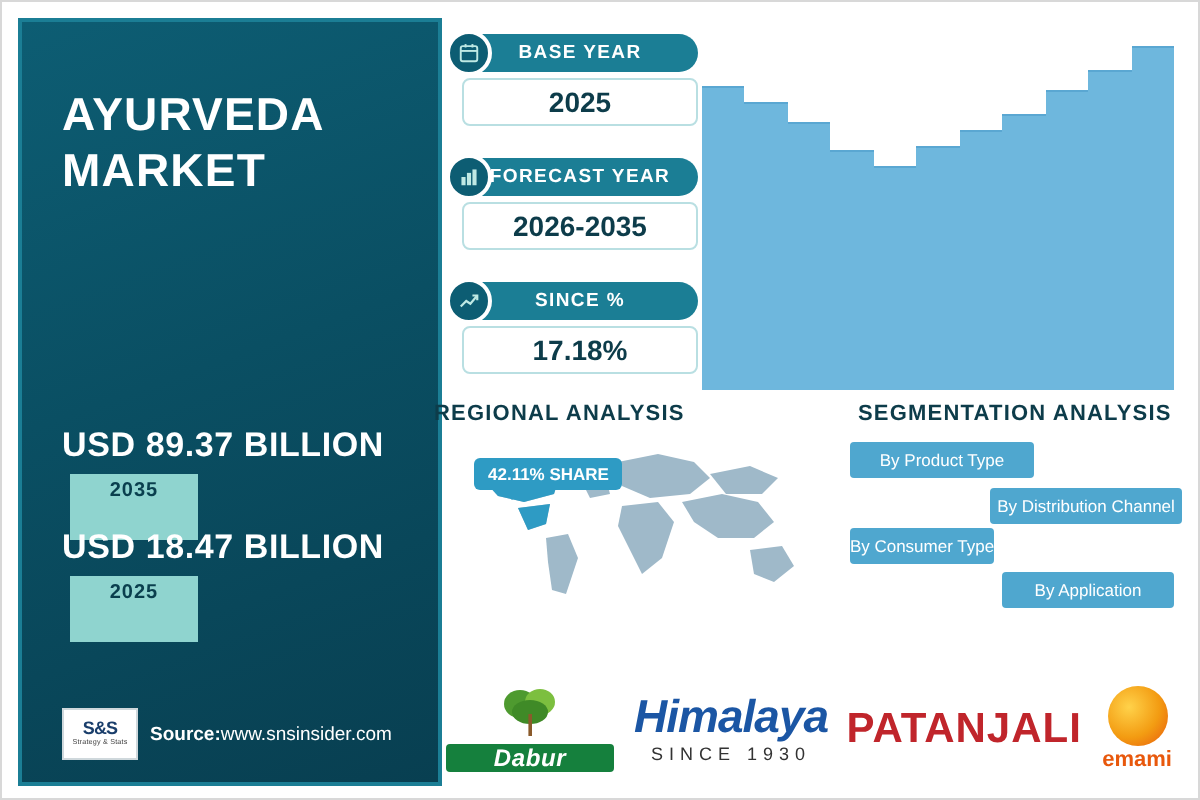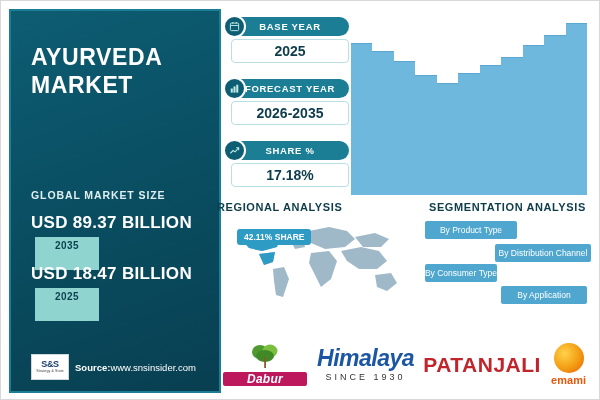--- a/index.html
+++ b/index.html
@@ -243,21 +243,21 @@
   #player-himalaya { width: 116px; }
   #player-patanjali { width: 104px; }
   #player-emami { width: 52px; }
 
   .dabur-tree {
     width: 30px; height: 26px;
     position: relative;
   }
   .dabur-name {
     margin-top: 3px;
-    background: #be185d;
+    background: #15803d;
     color: #ffffff;
     font-size: 12px;
     font-weight: bold;
     font-style: italic;
     padding: 1px 24px;
     border-radius: 2px;
     letter-spacing: 0.3px;
   }
   .him-name {
     color: #1b56a4;
@@ -291,21 +291,20 @@
   }
 </style>
 </head>
 <body>
 
 <div id="page">
 
   <div id="left-panel">
     <div id="market-title">AYURVEDA MARKET</div>
 
-    <div id="gms-label">GLOBAL MARKET SIZE</div>
 
     <div id="size-2035-value" class="size-value">USD 89.37 BILLION</div>
     <div id="chip-2035" class="year-chip">2035</div>
 
     <div id="size-2025-value" class="size-value">USD 18.47 BILLION</div>
     <div id="chip-2025" class="year-chip">2025</div>
 
     <div id="source-row">
       <div id="logo-box">
         <span id="logo-mark">S&amp;S</span>
@@ -347,21 +346,21 @@
   </div>
 
   <div id="kpi-cagr" class="kpi">
     <div class="kpi-head">
       <span class="kpi-icon">
         <svg width="11" height="11" viewBox="0 0 16 16" aria-hidden="true">
           <polyline points="2,12 6,8 9,10 14,4" fill="none" stroke="#bfe9e4" stroke-width="1.6"></polyline>
           <polyline points="10.5,4 14,4 14,7.5" fill="none" stroke="#bfe9e4" stroke-width="1.6"></polyline>
         </svg>
       </span>
-      <span>SHARE %</span>
+      <span>SINCE %</span>
     </div>
     <div class="kpi-body">17.18%</div>
   </div>
 
   <div id="bar-chart">
     <div id="bars">
         <div class="bar" title="2025: 18.47" style="height: 152px;"></div>
         <div class="bar" title="2026: 21.64" style="height: 144px;"></div>
         <div class="bar" title="2027: 25.36" style="height: 134px;"></div>
         <div class="bar" title="2028: 29.72" style="height: 120px;"></div>

